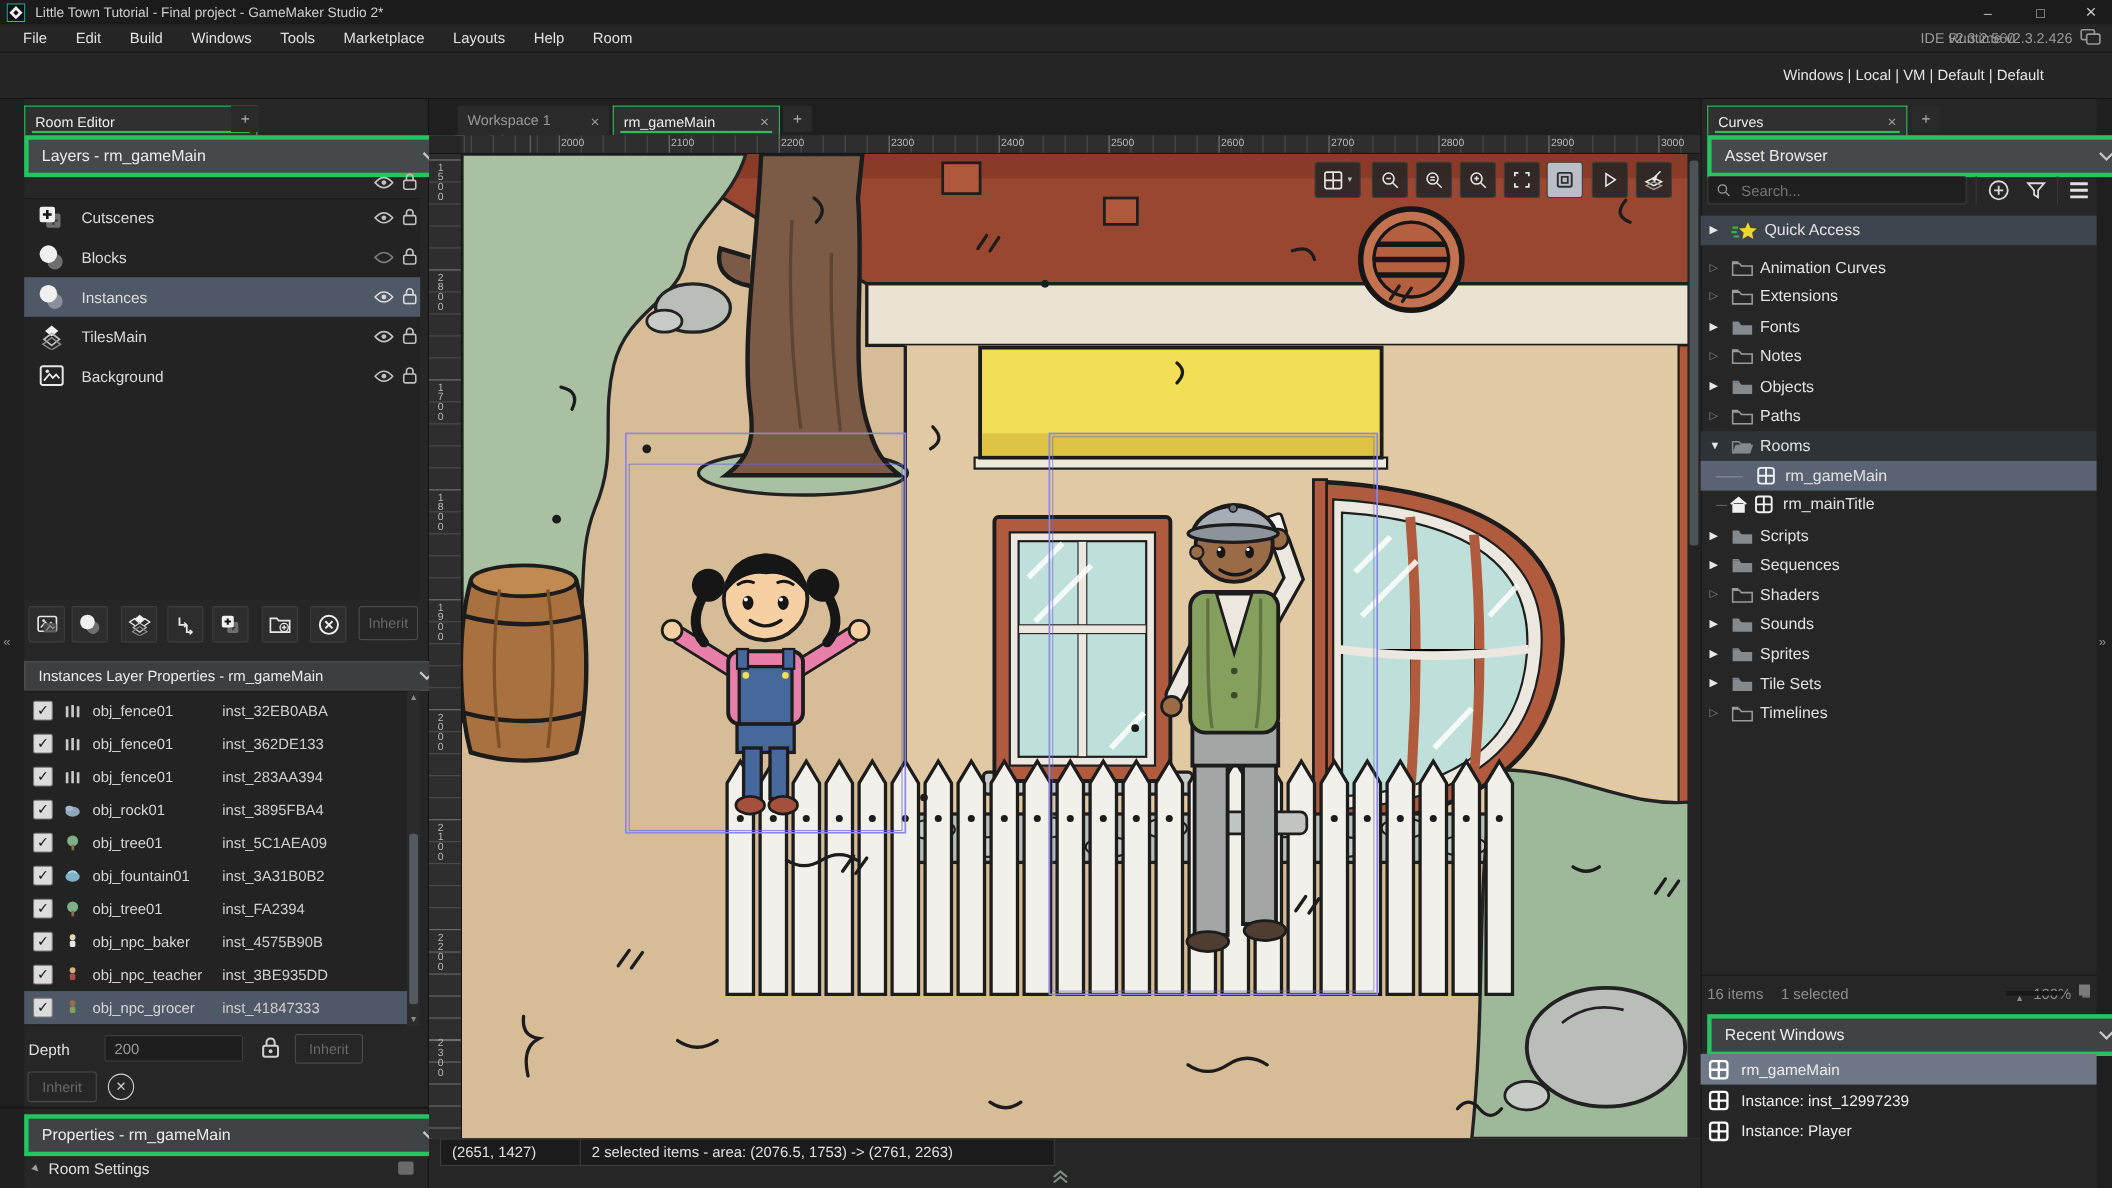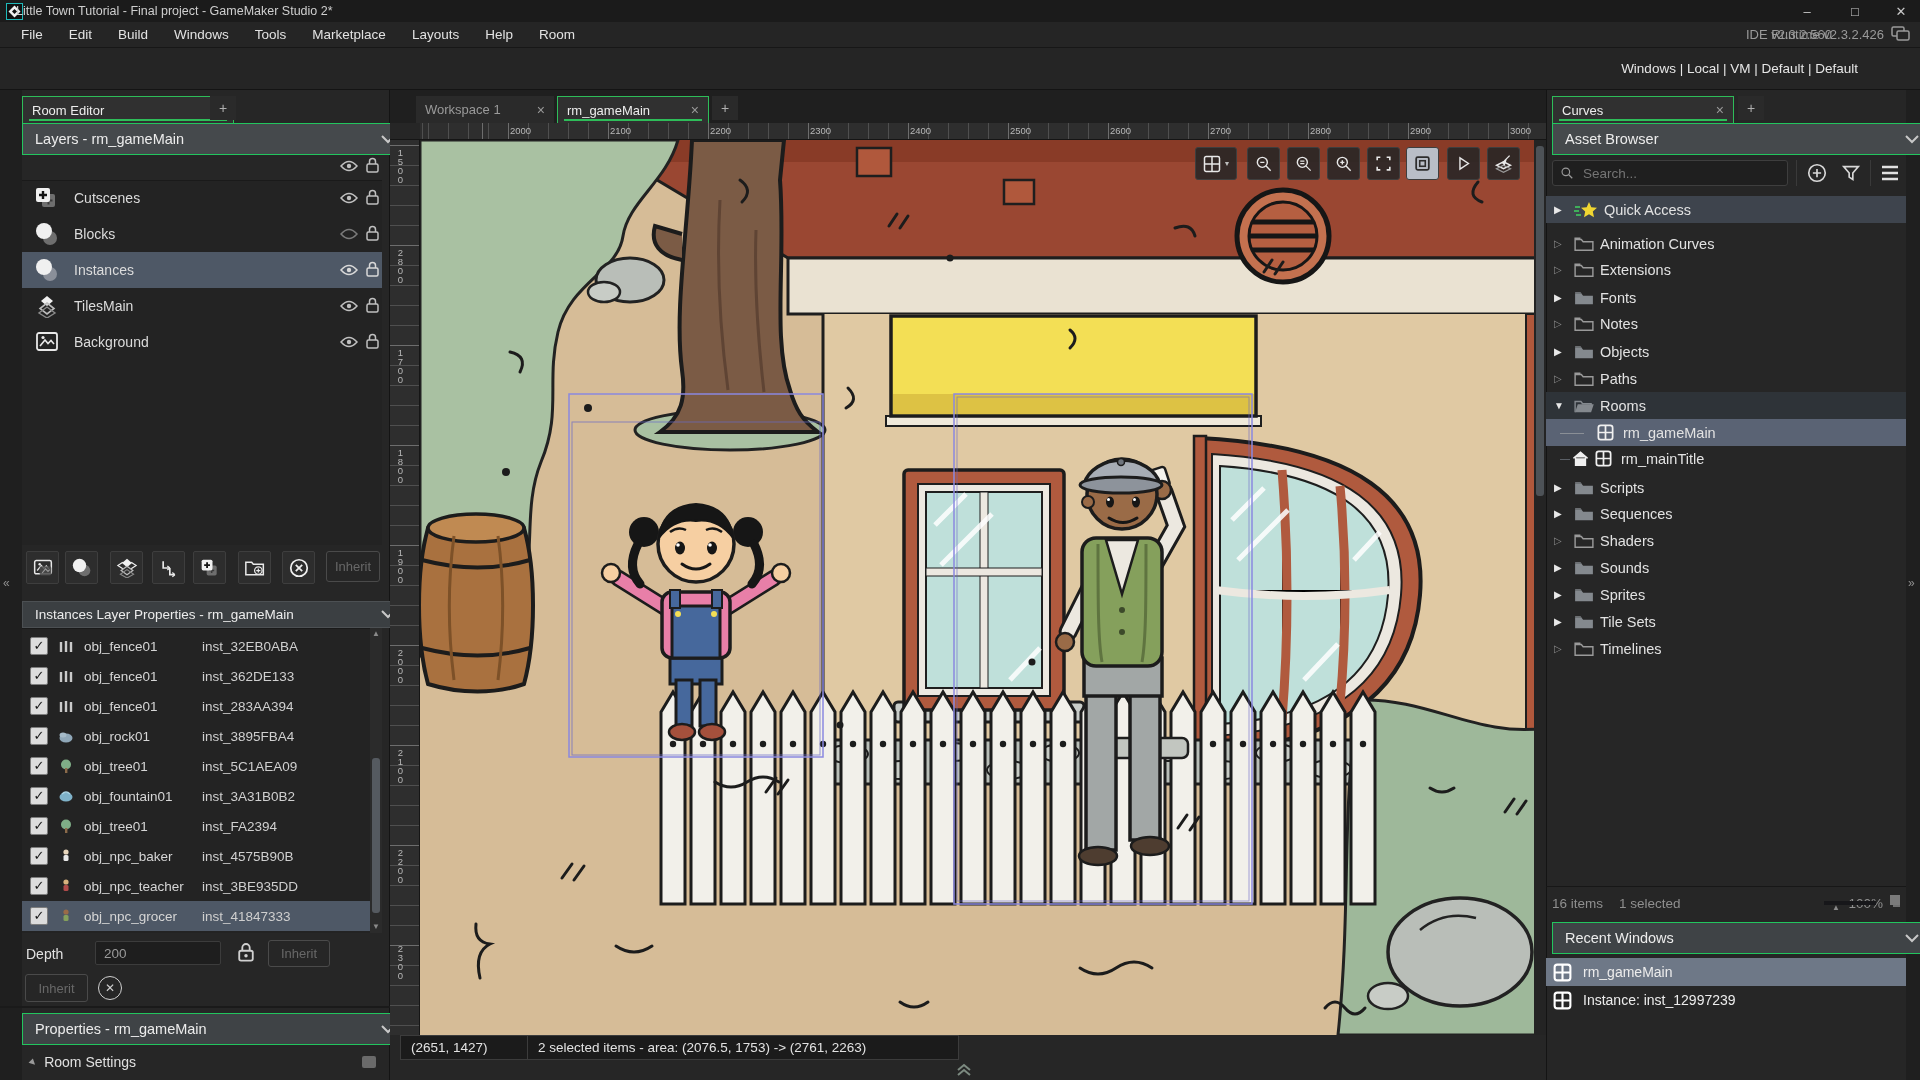--- a/index.html
+++ b/index.html
@@ -26,21 +26,21 @@
   .tab{position:absolute;top:96px;height:27px;background:#2a2a2a;color:#9a9a9a;font-size:13px;
        display:flex;align-items:center;gap:9px;padding:0 9px;box-sizing:border-box;}
   .tab.active{background:#303030;color:#ededed;border:1px solid #2ebd59;border-bottom:none;}
   .tab.active .ul{position:absolute;left:6px;right:6px;bottom:2px;height:2px;background:#2ebd59;}
   .tabx{color:#9a9a9a;font-size:14px;line-height:1;}
   .tabplus{position:absolute;top:96px;height:24px;width:26px;background:#2a2a2a;color:#b0b0b0;
            display:flex;align-items:center;justify-content:center;font-size:14px;}
   
   .lpanel{left:0;top:90px;width:390px;height:990px;background:#262626;border-right:1px solid #141414;}
   .rpanel{left:1546px;top:90px;width:374px;height:990px;background:#262626;border-left:1px solid #141414;}
-  .hdr{position:absolute;background:#45494c;border:1px solid #22c55e;color:#ececec;font-size:14.5px;
+  .hdr{position:absolute;background:#45494c;border:4px solid #22c55e;color:#ececec;font-size:14.5px;
        display:flex;align-items:center;padding:0 12px;justify-content:space-between;}
   .hdr2{background:#3b3f42;border:1px solid #4c5053;font-size:13.5px;}
   .chev{width:14px;height:9px;}
   .listbg{background:#232323;border-top:1px solid #1a1a1a;}
   .layerrow{position:absolute;left:22px;width:360px;height:36px;display:flex;align-items:center;font-size:14px;color:#dcdcdc;}
   .layerrow.sel{background:#4e5866;}
   .instrow{position:absolute;left:22px;width:356px;height:30px;display:flex;align-items:center;font-size:13.5px;color:#d6d6d6;}
   .instrow.sel{background:#4e5866;}
   .cbx{width:16px;height:16px;background:#dcdcdc;border:1px solid #7d7d7d;border-radius:2px;color:#161616;
        font-size:13px;line-height:15px;text-align:center;margin-left:8px;}
@@ -89,21 +89,21 @@
 <body>
 
 <div id="app">
 
   <div class="abs titlebar row">
     <svg class="abs" style="left:6px;top:3px" width="17" height="17" viewBox="0 0 17 17">
       <rect x="0.5" y="0.5" width="16" height="16" fill="#101010" stroke="#1fb8b8"></rect>
       <path d="M8.5 2.5 L14.5 8.5 L8.5 14.5 L2.5 8.5 Z" fill="#f0f0f0"></path>
       <path d="M8.5 6 L11 8.5 L8.5 11 L6 8.5 Z" fill="#101010"></path>
     </svg>
-    <span class="abs titletext" style="left:16px;top:4px">Little Town Tutorial - Final project - GameMaker Studio 2*</span>
+    <span class="abs titletext" style="left:32px;top:4px">Little Town Tutorial - Final project - GameMaker Studio 2*</span>
     <div class="abs winbtn" style="left:1792px">–</div>
     <div class="abs winbtn" style="left:1840px">□</div>
     <div class="abs winbtn" style="left:1886px">✕</div>
   </div>
 
   <div class="abs menubar row">
     <div style="width:8px"></div>
     <div class="menuitem">File</div>
     <div class="menuitem">Edit</div>
     <div class="menuitem">Build</div>
@@ -1010,14 +1010,21 @@
       </svg>
     <span>rm_gameMain</span>
   </div>
   <div class="recrow" style="top:986px">
     <svg width="21" height="21" viewBox="0 0 24 24" style="margin-left:6px">
         <rect x="3" y="3" width="18" height="18" rx="3" stroke="#ffffff" fill="none" stroke-width="2.4"></rect>
         <path d="M12 3 V21 M3 12 H21" stroke="#ffffff" stroke-width="2.4"></path>
       </svg>
     <span>Instance: inst_12997239</span>
   </div>
+  <div class="recrow" style="top:1014px">
+    <svg width="21" height="21" viewBox="0 0 24 24" style="margin-left:6px">
+        <rect x="3" y="3" width="18" height="18" rx="3" stroke="#ffffff" fill="none" stroke-width="2.4"></rect>
+        <path d="M12 3 V21 M3 12 H21" stroke="#ffffff" stroke-width="2.4"></path>
+      </svg>
+    <span>Instance: Player</span>
+  </div>
 
 </div>
 
 </body></html>

